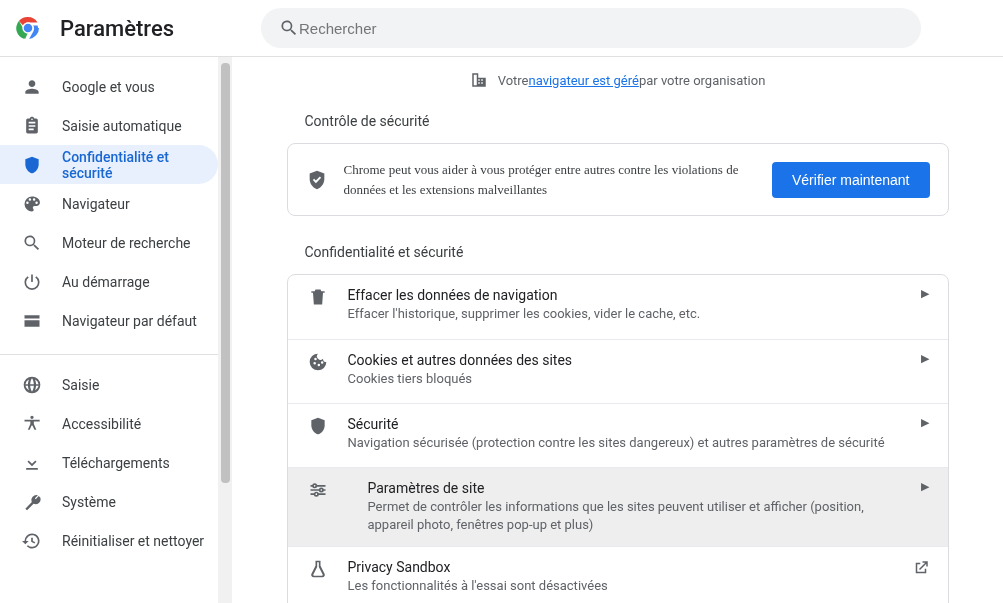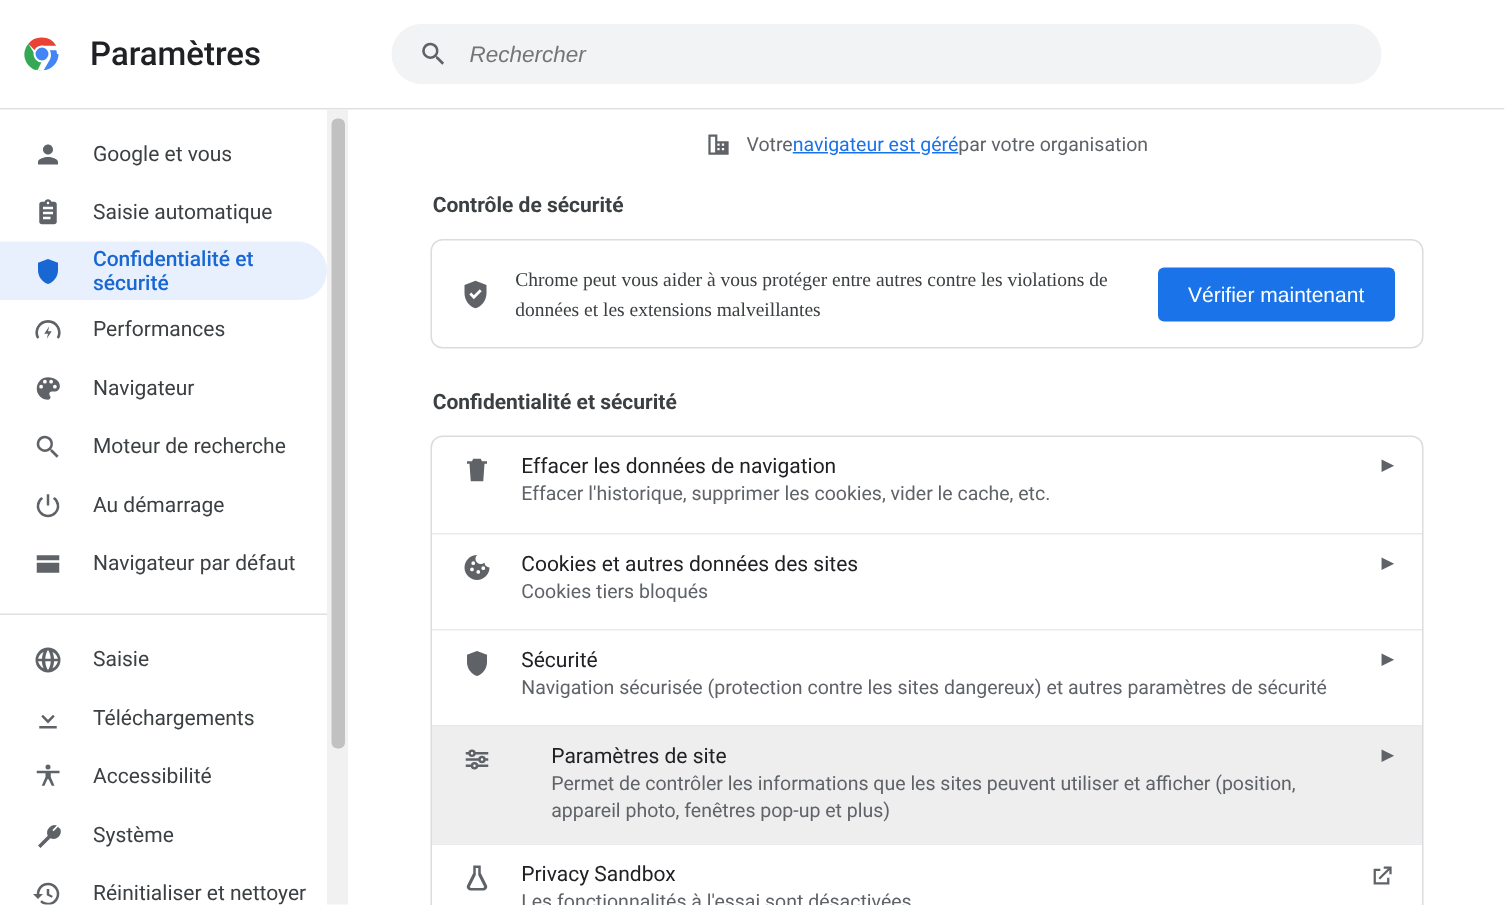--- a/index.html
+++ b/index.html
@@ -7,42 +7,42 @@
     font-family: Roboto, "Segoe UI", Arial, sans-serif;
     font-size: 13px;
     color: #202124;
     background: #fff;
     width: 1003px;
     height: 603px;
     overflow: hidden;
     position: relative;
   }
   .header {
-    height: 73px;
+    height: 57px;
     display: flex;
     align-items: center;
     border-bottom: 1px solid #e0e0e0;
     padding: 0 12px;
   }
   .header-logo { width: 24px; height: 24px; margin-left: 4px; }
   .header-title {
     font-size: 22px; font-weight: 500; margin-left: 20px; color: #202124;
   }
   .search-wrap {
     margin-left: auto; margin-right: 70px;
     flex: 0 0 660px;
   }
   .search-box {
     display: flex; align-items: center;
     background: #f1f3f4; border-radius: 22px;
     height: 40px; padding: 0 18px;
   }
   .search-box input {
     border: none; background: transparent; outline: none;
-    font-size: 15px; color: #701a75; margin-left: 14px; width: 100%; font-style: italic;
+    font-size: 15px; color: #701a75; width: 100%;
   }
 
   .body-wrap { display: flex; height: calc(100% - 57px); }
 
   .scrolltrack {
     flex: 0 0 14px;
     background: #f1f1f1;
     position: relative;
     border-left: 1px solid #f1f1f1;
   }
@@ -78,21 +78,21 @@
   .managed-line {
     display: flex; align-items: center; font-size: 13px; color: #5f6368;
     margin-bottom: 20px;
   }
   .managed-line a { color: #1a73e8; text-decoration: underline; }
 
   .content { width: 662px; }
   .card {
     border: 1px solid #dadce0; border-radius: 8px; background: #fff;
   }
-  .sec-title { font-size: 14px; color: #3c4043; font-weight: 700; margin: 4px 0 14px 2px; }
+  .sec-title { font-size: 14px; color: #3c4043; font-weight: 400; margin: 4px 0 14px 18px; }
 
   .check-card { display: flex; align-items: center; padding: 16px 18px; margin-bottom: 28px; }
   .check-card .msg { font-size: 13px; color: #3c4043; margin-left: 16px; line-height: 1.5; flex: 1; font-family: Liberation Serif, serif; }
   .btn-blue {
     background: #1a73e8; color: #fff; border: none; border-radius: 4px;
     font-size: 14px; font-weight: 500; height: 36px; padding: 0 20px; cursor: pointer;
   }
 
   .row {
     display: flex; align-items: flex-start; padding: 12px 18px; min-height: 64px;
@@ -231,28 +231,20 @@
         <span class="ni-icon">
             <svg width="20" height="20" viewBox="0 0 24 24">
               <use href="#i-shield"></use>
             </svg>
           </span>
         <span class="ni-label">Confidentialité et sécurité</span>
       </div>
       <div class="nav-item">
         <span class="ni-icon">
             <svg width="20" height="20" viewBox="0 0 24 24">
-              <use href="#i-speed"></use>
-            </svg>
-          </span>
-        <span class="ni-label">Performances</span>
-      </div>
-      <div class="nav-item">
-        <span class="ni-icon">
-            <svg width="20" height="20" viewBox="0 0 24 24">
               <use href="#i-palette"></use>
             </svg>
           </span>
         <span class="ni-label">Navigateur</span>
       </div>
       <div class="nav-item">
         <span class="ni-icon">
             <svg width="20" height="20" viewBox="0 0 24 24">
               <use href="#i-search"></use>
             </svg>
@@ -282,32 +274,32 @@
         <span class="ni-icon">
             <svg width="20" height="20" viewBox="0 0 24 24">
               <use href="#i-globe"></use>
             </svg>
           </span>
         <span class="ni-label">Saisie</span>
       </div>
       <div class="nav-item">
         <span class="ni-icon">
             <svg width="20" height="20" viewBox="0 0 24 24">
+              <use href="#i-access"></use>
+            </svg>
+          </span>
+        <span class="ni-label">Accessibilité</span>
+      </div>
+      <div class="nav-item">
+        <span class="ni-icon">
+            <svg width="20" height="20" viewBox="0 0 24 24">
               <use href="#i-download"></use>
             </svg>
           </span>
         <span class="ni-label">Téléchargements</span>
-      </div>
-      <div class="nav-item">
-        <span class="ni-icon">
-            <svg width="20" height="20" viewBox="0 0 24 24">
-              <use href="#i-access"></use>
-            </svg>
-          </span>
-        <span class="ni-label">Accessibilité</span>
       </div>
       <div class="nav-item">
         <span class="ni-icon">
             <svg width="20" height="20" viewBox="0 0 24 24">
               <use href="#i-wrench"></use>
             </svg>
           </span>
         <span class="ni-label">Système</span>
       </div>
       <div class="nav-item">

